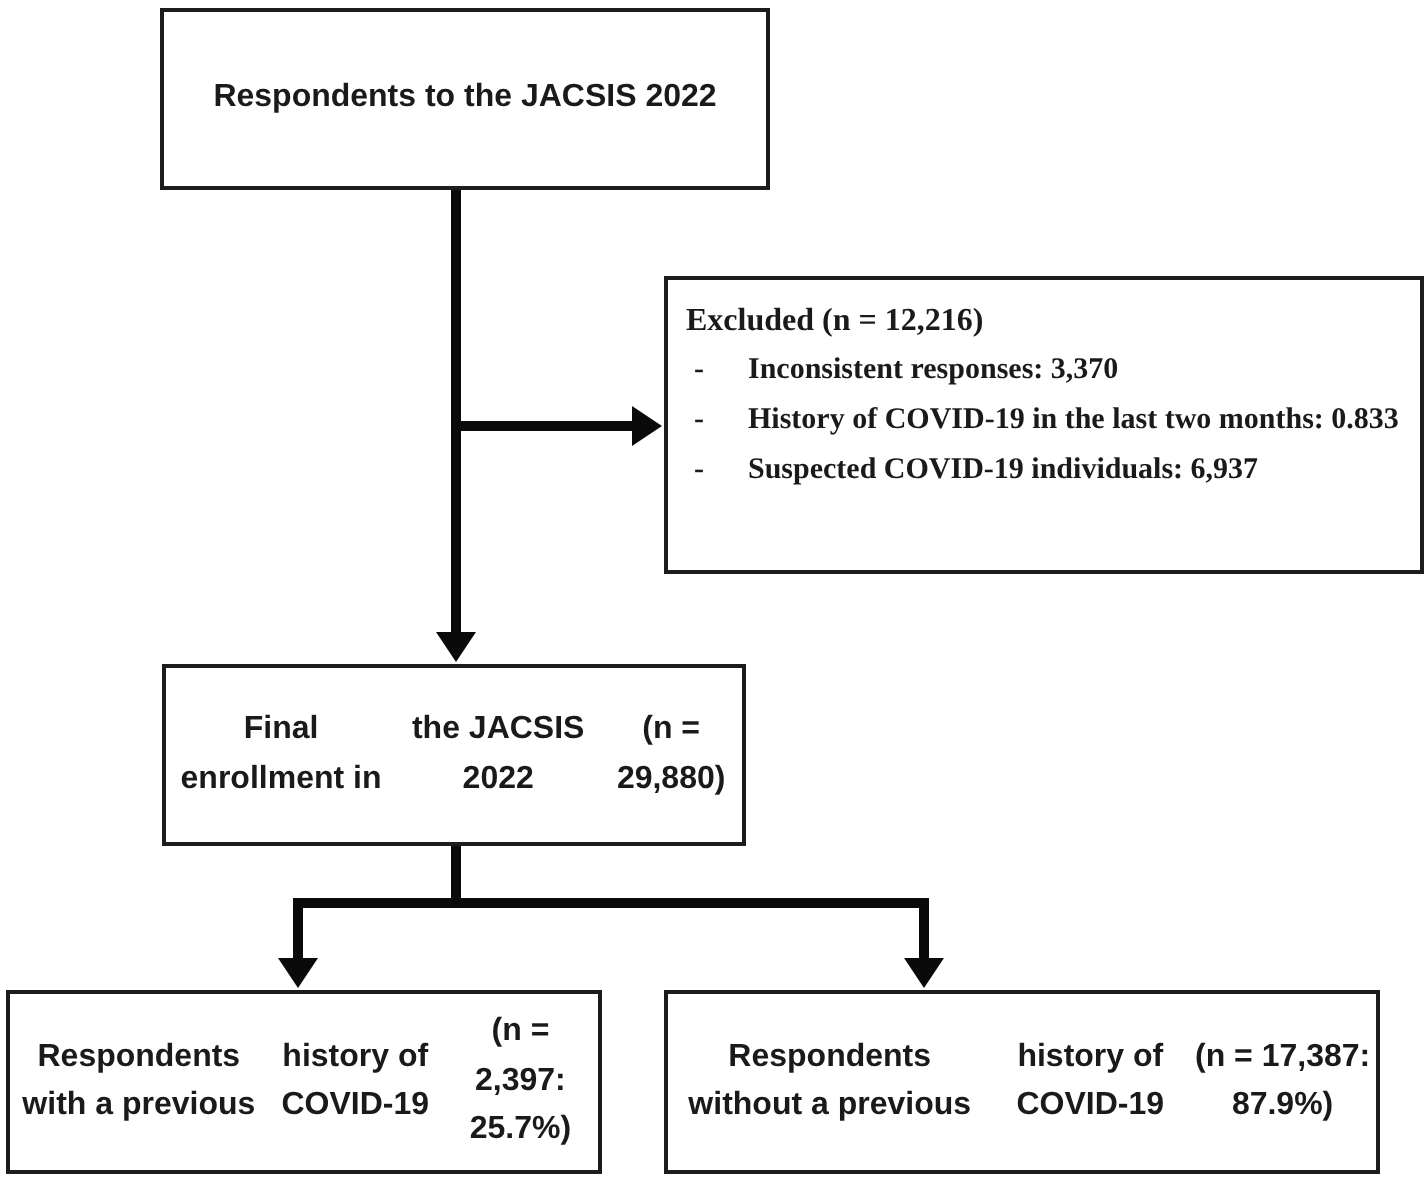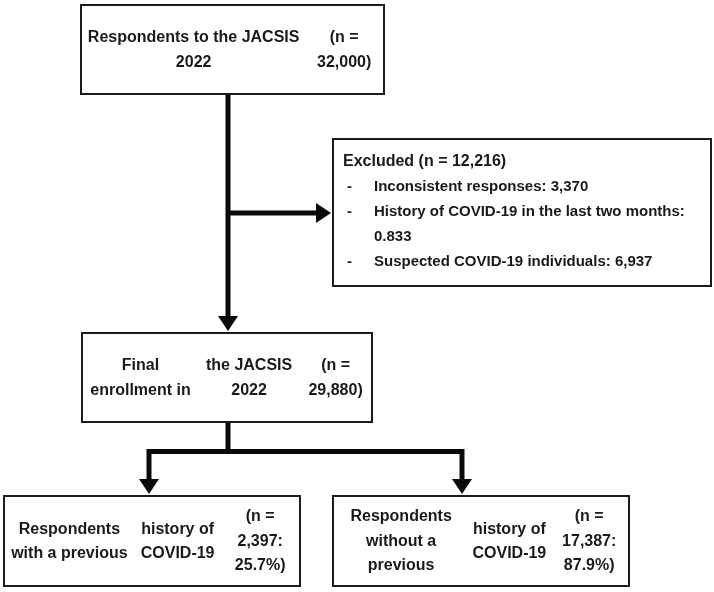--- a/index.html
+++ b/index.html
@@ -53,26 +53,27 @@
     justify-content: center;
     align-items: center;
     text-align: center;
     font-size: 16px;
     line-height: 24.5px;
   }
   .box-respondents { left: 80px;  top: 4px;   width: 305px; height: 91px; }
   .box-excluded    { left: 332px; top: 138px; width: 380px; height: 149px; }
   .box-final       { left: 81px;  top: 332px; width: 292px; height: 91px; justify-content: flex-end; }
   .box-with        { left: 3px;   top: 495px; width: 298px; height: 92px; }
-  .box-without     { left: 332px; top: 495px; width: 298px; height: 92px; }
+  .box-without     { left: 332px; top: 495px; width: 358px; height: 92px; }
 
   .box-excluded {
     padding: 8px 4px 8px 9px;
     font-size: 16px;
     line-height: 25px;
+    font-family: Liberation Serif, serif;
   }
   .excluded-title { line-height: 25px; }
   .excluded-item { display: flex; font-size: 15px; }
   .excluded-item .dash {
     flex: 0 0 31px;
     padding-left: 4px;
     box-sizing: border-box;
   }
   .excluded-item .item-text { flex: 1 1 auto; }
 </style>
@@ -91,21 +92,20 @@
 
     <path class="stroke" d="M228 423 V452"></path>
 
     <path class="stroke" d="M149 481 V451.5 H462 V481"></path>
     <polygon class="head" points="139,479 159,479 149,494"></polygon>
     <polygon class="head" points="452,479 472,479 462,494"></polygon>
   </svg>
 
   <div class="fbox centered box-respondents">
     <div>Respondents to the JACSIS 2022</div>
-    <div>(n = 32,000)</div>
   </div>
 
   <div class="fbox box-excluded">
     <div class="excluded-title">Excluded (n = 12,216)</div>
     <div class="excluded-item">
       <span class="dash">-</span>
       <span class="item-text">Inconsistent responses: 3,370</span>
     </div>
     <div class="excluded-item">
       <span class="dash">-</span>

